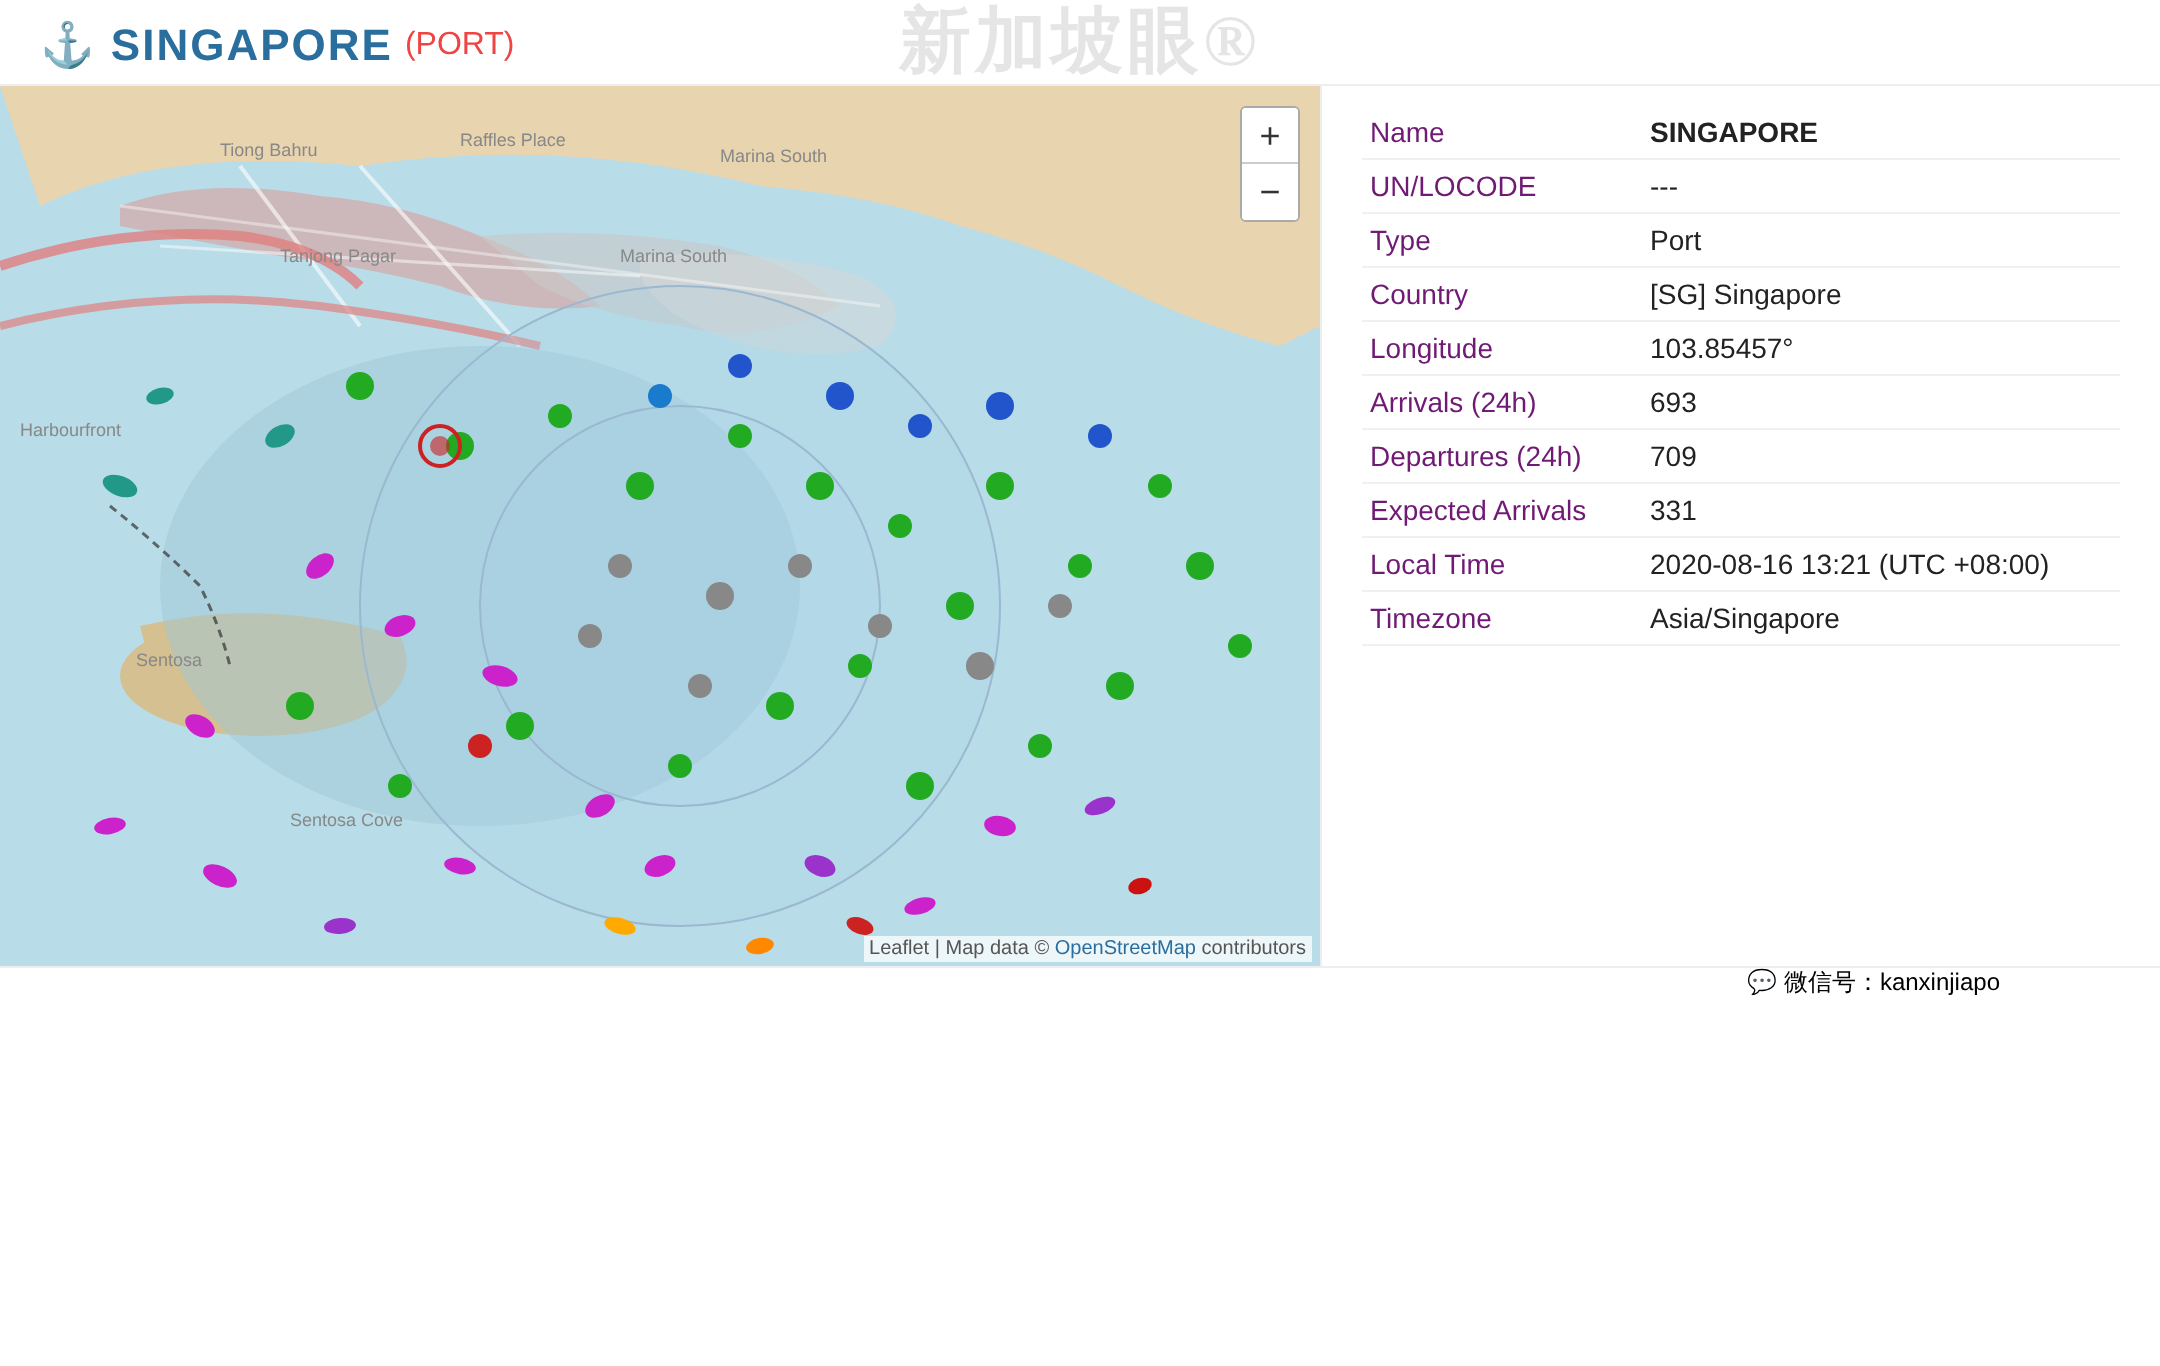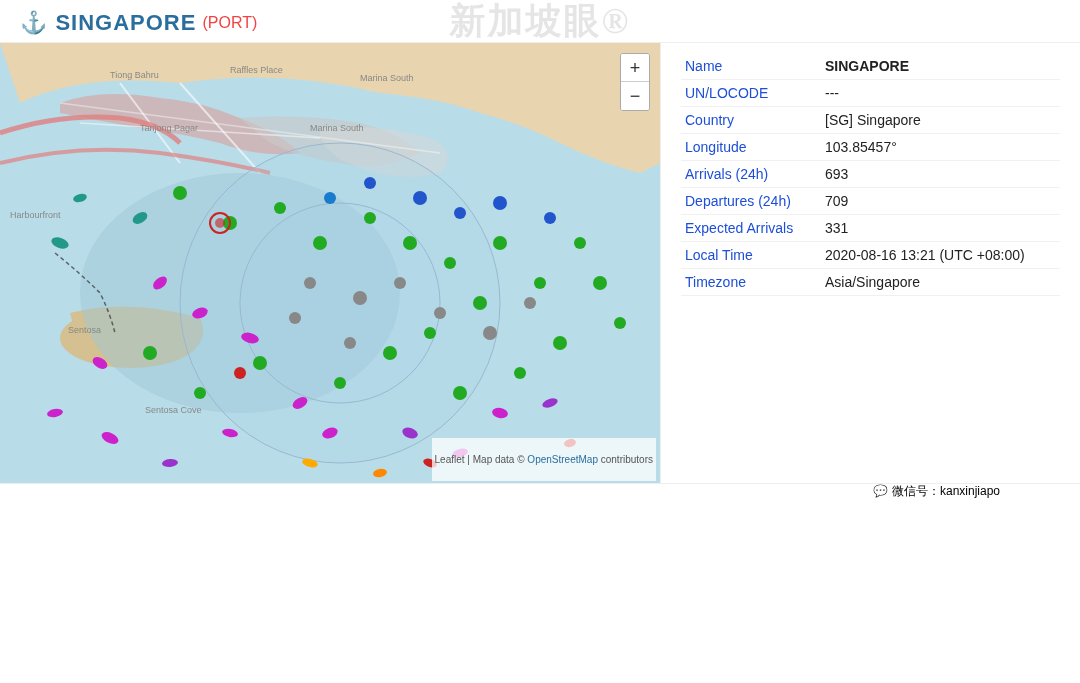--- a/index.html
+++ b/index.html
@@ -100,21 +100,21 @@
       border-bottom: 1px solid #ccc;
     }
 
     .map-attribution {
       position: absolute;
       bottom: 2px;
       right: 4px;
       font-size: 10px;
       color: #555;
       background: rgba(255,255,255,0.75);
-      padding: 16px 3px;
+      padding: 1px 3px;
       margin-top: 30px;
     }
     .map-attribution a { color: #2a6e9e; text-decoration: none; }
 
     
     .info-panel {
       flex: 1;
       padding: 10px 20px;
       border-left: 1px solid #eee;
     }
@@ -122,21 +122,21 @@
       width: 100%;
       border-collapse: collapse;
     }
     .info-table tr td {
       padding: 5px 4px;
       font-size: 14px;
       vertical-align: top;
       border-bottom: 1px solid #f0f0f0;
     }
     .info-table tr td:first-child {
-      color: #1d4ed8;
+      color: #701a75;
       width: 140px;
       font-weight: normal;
       white-space: nowrap;
     }
     .info-table tr td:last-child {
       color: #222;
       font-weight: normal;
     }
 
     
@@ -298,20 +298,24 @@
       <tbody id="info-tbody">
       <tr>
             <td>Name</td>
             <td style="font-weight: bold;">SINGAPORE</td>
           </tr>
           <tr>
             <td>UN/LOCODE</td>
             <td>---</td>
           </tr>
           <tr>
+            <td>Type</td>
+            <td>Port</td>
+          </tr>
+          <tr>
             <td>Country</td>
             <td>[SG] Singapore</td>
           </tr>
           <tr>
             <td>Longitude</td>
             <td>103.85457°</td>
           </tr>
           <tr>
             <td>Arrivals (24h)</td>
             <td>693</td>

